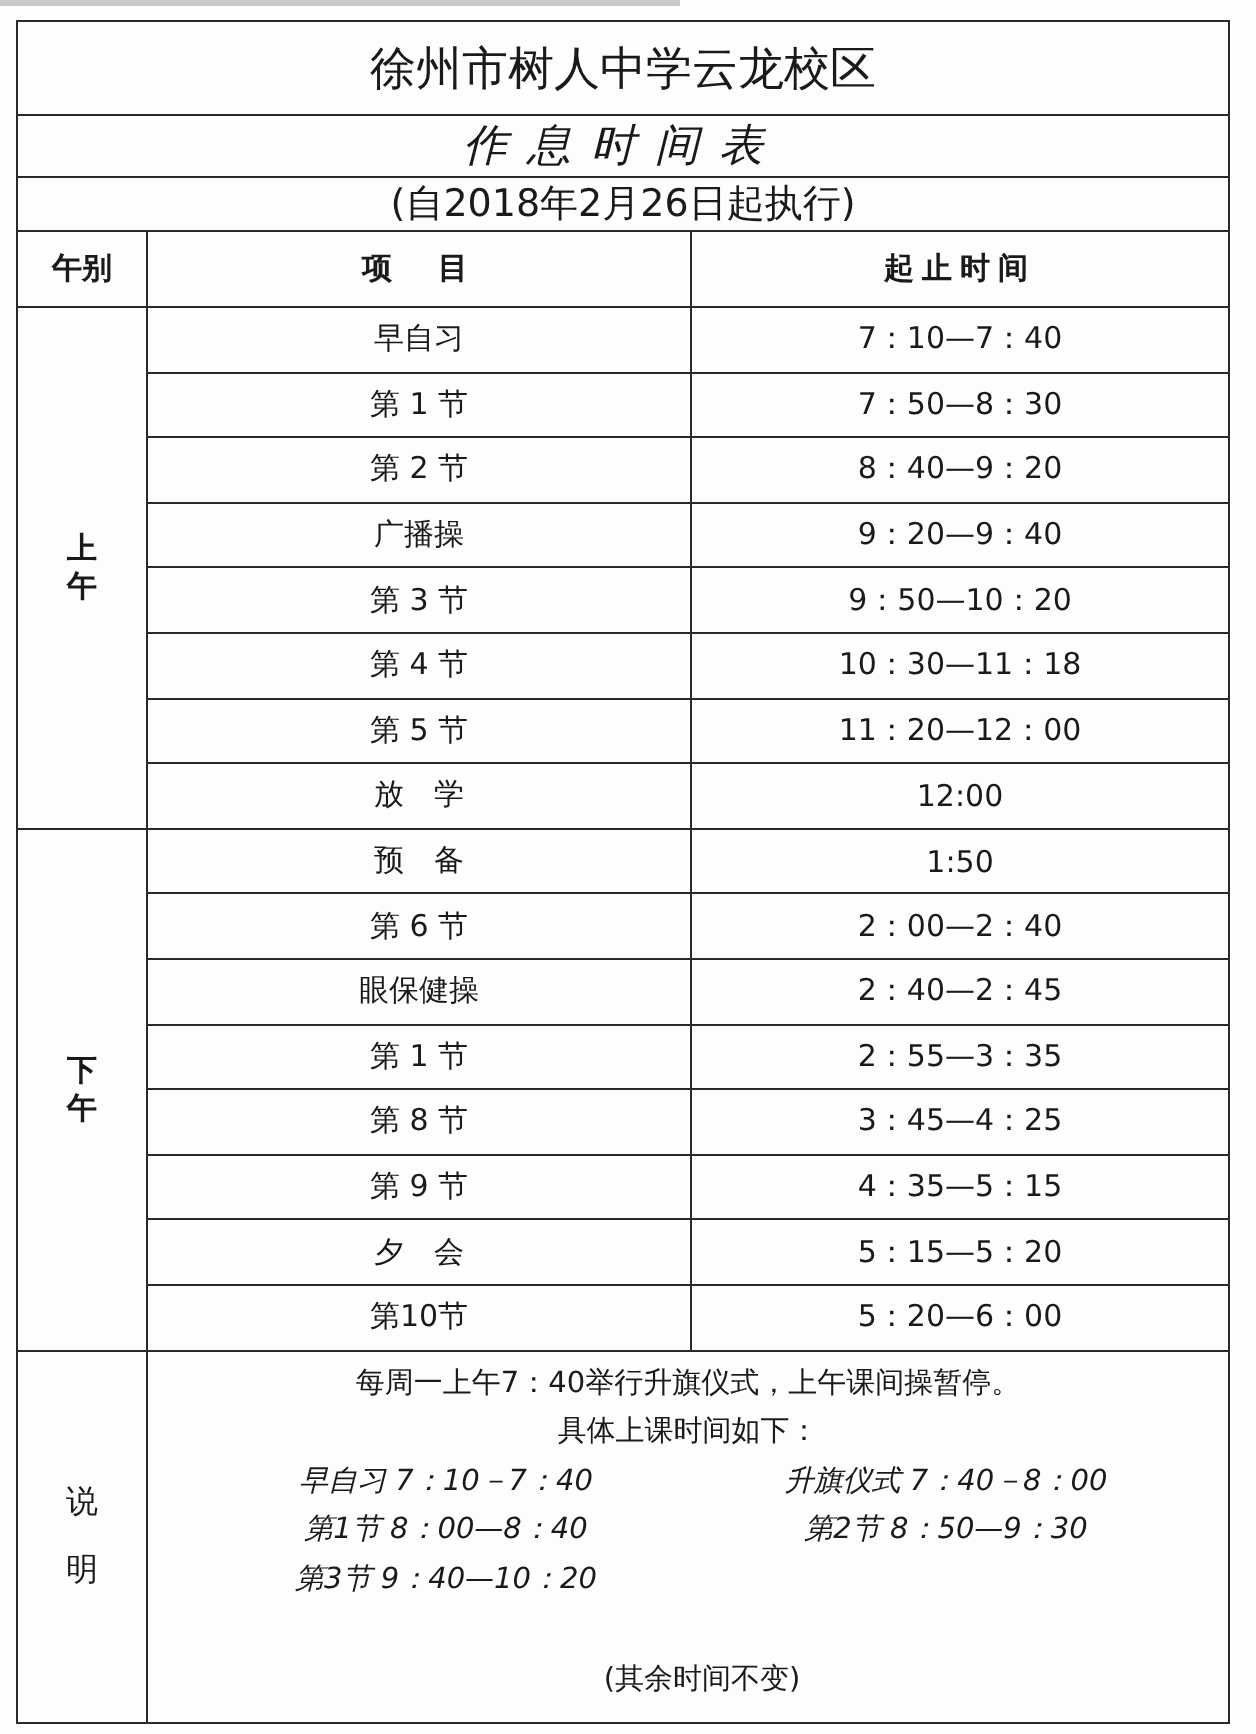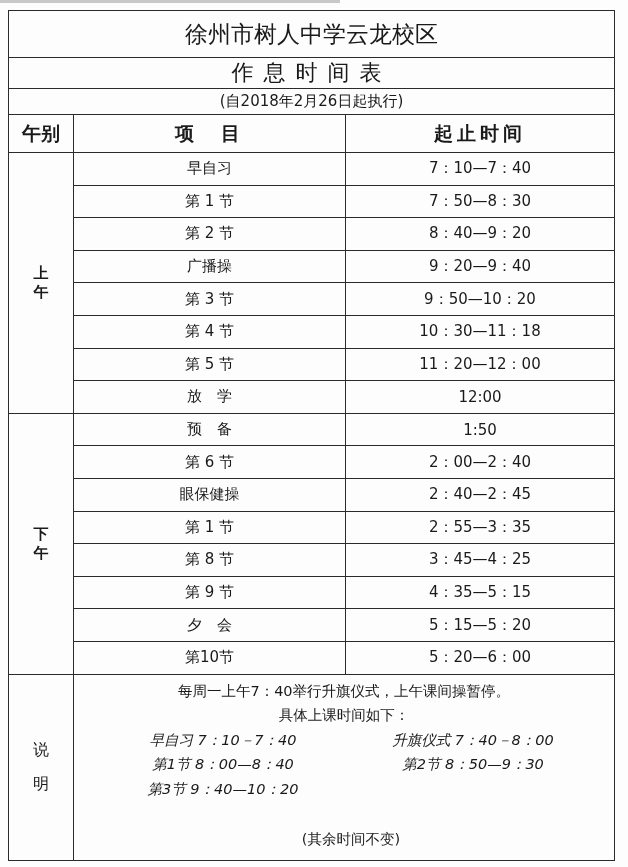--- a/index.html
+++ b/index.html
@@ -2,23 +2,23 @@
 <html><head>
 <meta charset="utf-8">
 <style>
   html, body { margin:0; padding:0; }
   body { width:628px; height:867px; background:#fdfdfd; position:relative; overflow:hidden;
          font-family:"DejaVu Sans", "Liberation Sans", sans-serif; color:#1a1a1a; }
   .topstrip { position:absolute; top:0; left:0; width:340px; height:3px; background:#c8c8c8; }
   table { position:absolute; left:8px; top:10px; width:606px; border-collapse:collapse; table-layout:fixed; }
   td { border:1.5px solid #2a2a2a; text-align:center; padding:0; }
   .title td { height:46px; font-size:23px; }
-  .subtitle td { height:30px; font-size:22px; letter-spacing:10px; }
-  .date td { height:25px; font-size:15px; }
-  .hdr td { height:37px; font-size:19px; font-weight:bold; }
+  .subtitle td { height:30px; font-size:22px; letter-spacing:10px;font-style:italic; }
+  .date td { height:25px; font-size:19px; }
+  .hdr td { height:37px; font-size:15px; font-weight:bold; }
   .row td { height:31.6px; font-size:15px; }
   .period { font-size:15px; font-weight:bold; letter-spacing:22px; padding-left:22px; }
   .notes-label { font-size:16px; line-height:34px; }
   .notes { text-align:center; vertical-align:top; font-size:14.5px; padding:4px 4px 8px 4px; height:172px; }
   .notes .ln { height:24.5px; line-height:24.5px; white-space:nowrap; }
   .notes .grid { display:grid; grid-template-columns:250px 250px; padding-left:20px;font-style:italic; }
   .notes .gap { height:26px; }
   .notes .tail { padding-left:14px; }
 </style>
 </head>

